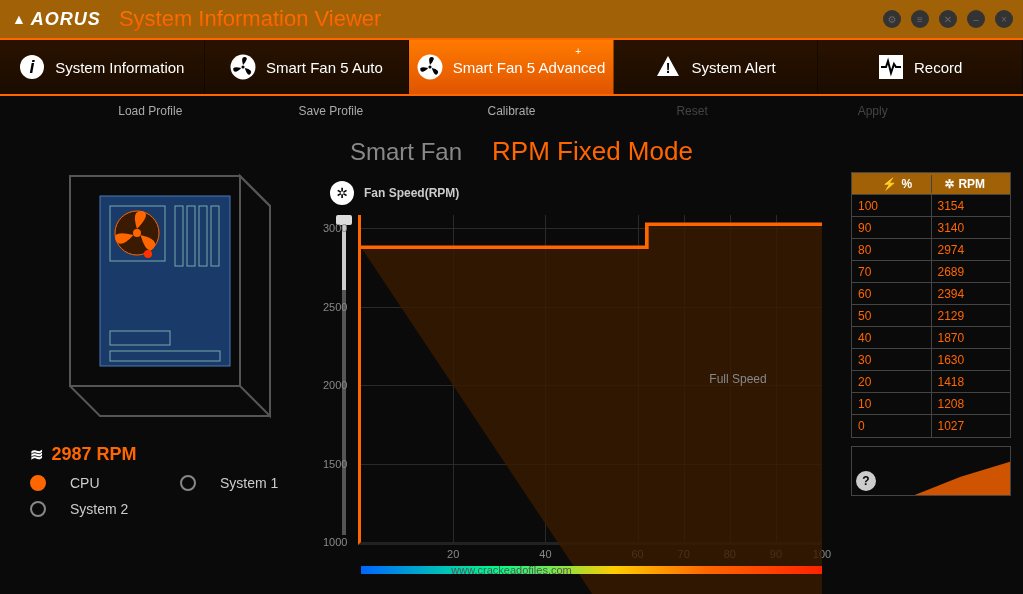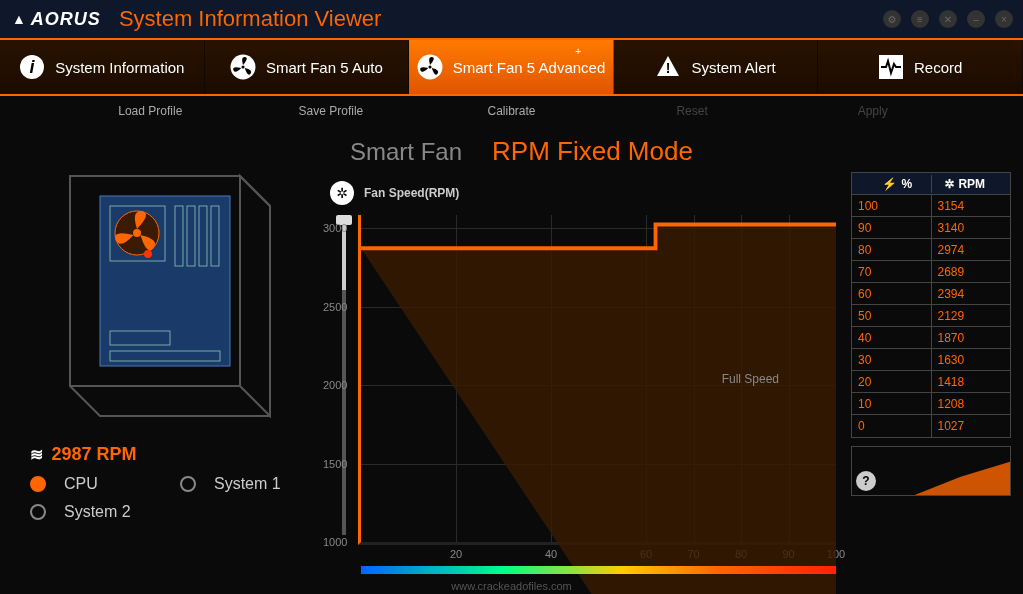--- a/index.html
+++ b/index.html
@@ -1,34 +1,34 @@
 <!DOCTYPE html>
 <html><head>
 <meta charset="utf-8">
 <style>
 * { margin:0; padding:0; box-sizing:border-box; font-family:Arial,sans-serif; }
 body { background:#0a0a0a; color:#ccc; width:1023px; height:594px; overflow:hidden; position:relative; }
-.header { height:38px; display:flex; align-items:center; padding:0 12px; background:#0f172a; position:relative; }
+.header { height:38px; display:flex; align-items:center; padding:0 12px; background:#a16207; position:relative; }
 .logo { color:#fff; font-weight:bold; font-style:italic; font-size:18px; letter-spacing:1px; display:flex; align-items:center; gap:4px;}
 .logo::before { content:"▲"; font-size:14px;}
 .app-title { margin-left:18px; font-size:22px; font-weight:normal; background:linear-gradient(180deg,#ff7a00 0%,#ff5500 100%); -webkit-background-clip:text; background-clip:text; color:transparent; }
 .win-ctrls { position:absolute; right:10px; top:10px; display:flex; gap:10px; }
 .win-ctrls span { width:18px; height:18px; border-radius:50%; background:#333; display:inline-flex; align-items:center; justify-content:center; font-size:10px; color:#666;}
 .tabbar { height:58px; background:linear-gradient(180deg,#2a1200 0%,#1a0c00 100%); display:flex; border-top:2px solid #ff6600; border-bottom:2px solid #ff6600;}
 .tab { flex:1; display:flex; align-items:center; justify-content:center; gap:10px; color:#fff; font-size:15px; border-right:1px solid rgba(0,0,0,.4); cursor:pointer; position:relative;}
 .tab.active { background:linear-gradient(180deg,#ff7a00 0%,#e05500 100%); }
 .tab-icon { width:26px; height:26px; display:inline-flex; align-items:center; justify-content:center;}
 .tab .plus { position:absolute; top:6px; right:50%; margin-right:-70px; font-size:10px; color:#fff;}
 .subbar { height:30px; display:flex; background:#0a0a0a; padding:0 60px;}
 .subbar div { flex:1; text-align:center; line-height:30px; font-size:12px; color:#aaa; cursor:pointer;}
 .subbar .dim { color:#444;text-align:center;}
 .content { display:flex; height:466px; padding:10px 12px 0 30px; gap:20px;}
 .left { width:280px; position:relative;}
 .case-box { position:relative; width:260px; height:280px; margin-top:20px;}
-.right { flex:1; display:flex; gap:15px;}
+.right { flex:1; display:flex; gap:29px;}
 .chart-area { flex:1; display:flex; flex-direction:column;}
 .sf-title { display:flex; align-items:baseline; gap:30px; margin-bottom:14px; margin-left:20px;}
 .sf-title .g { font-size:24px; color:#888;}
 .sf-title .o { font-size:26px; color:#ff6600; font-weight:400;}
 .fs-label { display:flex; align-items:center; gap:10px; margin-bottom:10px; margin-left:0;}
 .fs-label .ic { width:24px; height:24px; border-radius:50%; background:#fff; display:inline-flex; align-items:center; justify-content:center; color:#000; font-size:14px;}
 .fs-label .tx { font-size:12px; font-weight:bold; color:#ccc;}
 .chart-wrap { position:relative; height:330px; display:flex;}
 .slider-col { width:28px; position:relative; padding-top:2px;}
 .slider-track { position:absolute; left:12px; top:2px; bottom:10px; width:4px; background:#555;}
@@ -40,34 +40,34 @@
 .grid-v, .grid-h { position:absolute; background:#2a2a2a;}
 .grid-v { top:0; bottom:0; width:1px;}
 .grid-h { left:0; right:0; height:1px;}
 .curve { position:absolute; inset:0;}
 .full-speed { position:absolute; right:12%; top:48%; font-size:12px; color:#888;}
 .temp-bar { position:absolute; left:0; right:0; bottom:-32px; height:8px; background:linear-gradient(90deg,#0066ff 0%,#00ff88 30%,#ffcc00 55%,#ff6600 75%,#ff2200 100%);}
 .rpm-box { margin-top:8px;}
 .rpm-val { color:#ff6600; font-size:18px; font-weight:bold; display:flex; align-items:center; gap:8px;}
 .rpm-val::before { content:"≋"; color:#fff; font-size:16px;}
 .sensors { margin-top:10px; display:grid; grid-template-columns:1fr 1fr; gap:10px 20px;}
-.sensor { display:flex; align-items:center; gap:18px; font-size:16px; cursor:pointer;}
+.sensor { display:flex; align-items:center; gap:24px; font-size:14px; cursor:pointer;}
 .sensor .dot { width:16px; height:16px; border-radius:50%; border:2px solid #888; display:inline-block;}
 .sensor.selected .dot { background:#ff6600; border-color:#ff6600;}
 .side { width:160px; display:flex; flex-direction:column;}
 .table { border:1px solid #444; font-size:12px; margin-top:36px;}
 .table .row { display:flex; border-bottom:1px solid #444; height:22px;}
 .table .row:last-child { border-bottom:none;}
 .table .cell { flex:1; padding:2px 6px; color:#ff6600; display:flex; align-items:center;}
 .table .row.header .cell { color:#fff; font-weight:bold; justify-content:center; gap:4px;}
 .table .cell:first-child { border-right:1px solid #444;}
 .mini-chart { margin-top:8px; height:50px; border:1px solid #444; position:relative; overflow:hidden;}
 .mini-chart svg { position:absolute; inset:0;}
 .help { width:20px; height:20px; border-radius:50%; background:#ccc; color:#000; display:inline-flex; align-items:center; justify-content:center; font-size:12px; font-weight:bold; position:absolute; bottom:4px; left:4px;}
-.watermark { position:absolute; bottom:2px; left:50%; transform:translateX(-50%); font-size:11px; color:#555; font-family:sans-serif;}
+.watermark { position:absolute; bottom:18px; left:50%; transform:translateX(-50%); font-size:11px; color:#555; font-family:sans-serif;}
 .fan-svg { fill:#ff6600;}
 </style>
 </head>
 <body>
 
 <div class="header">
   <span class="logo">AORUS</span>
   <span class="app-title">System Information Viewer</span>
   <div class="win-ctrls">
     <span>⚙</span>

